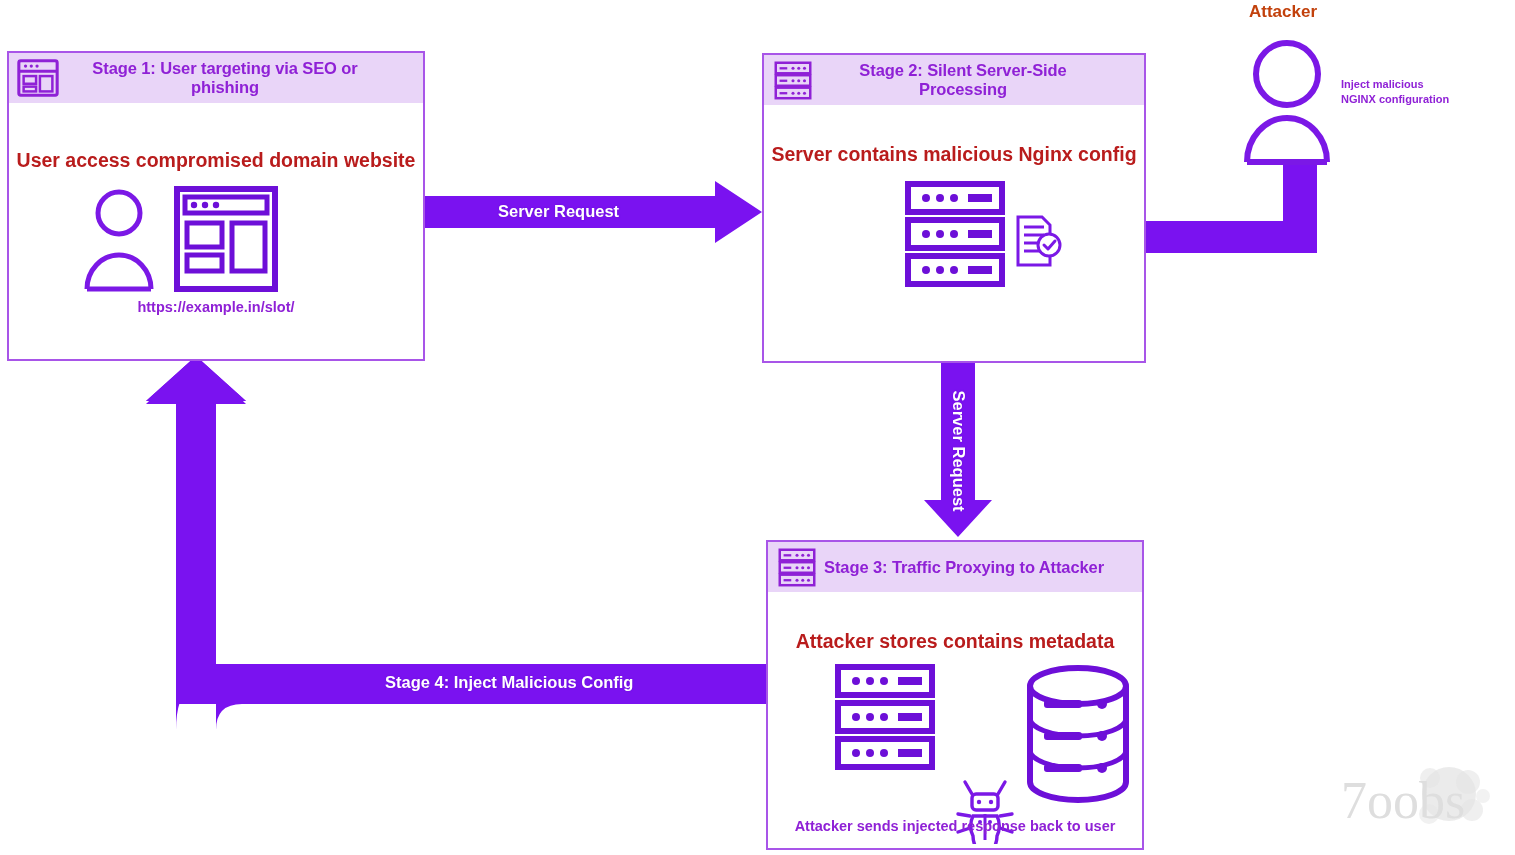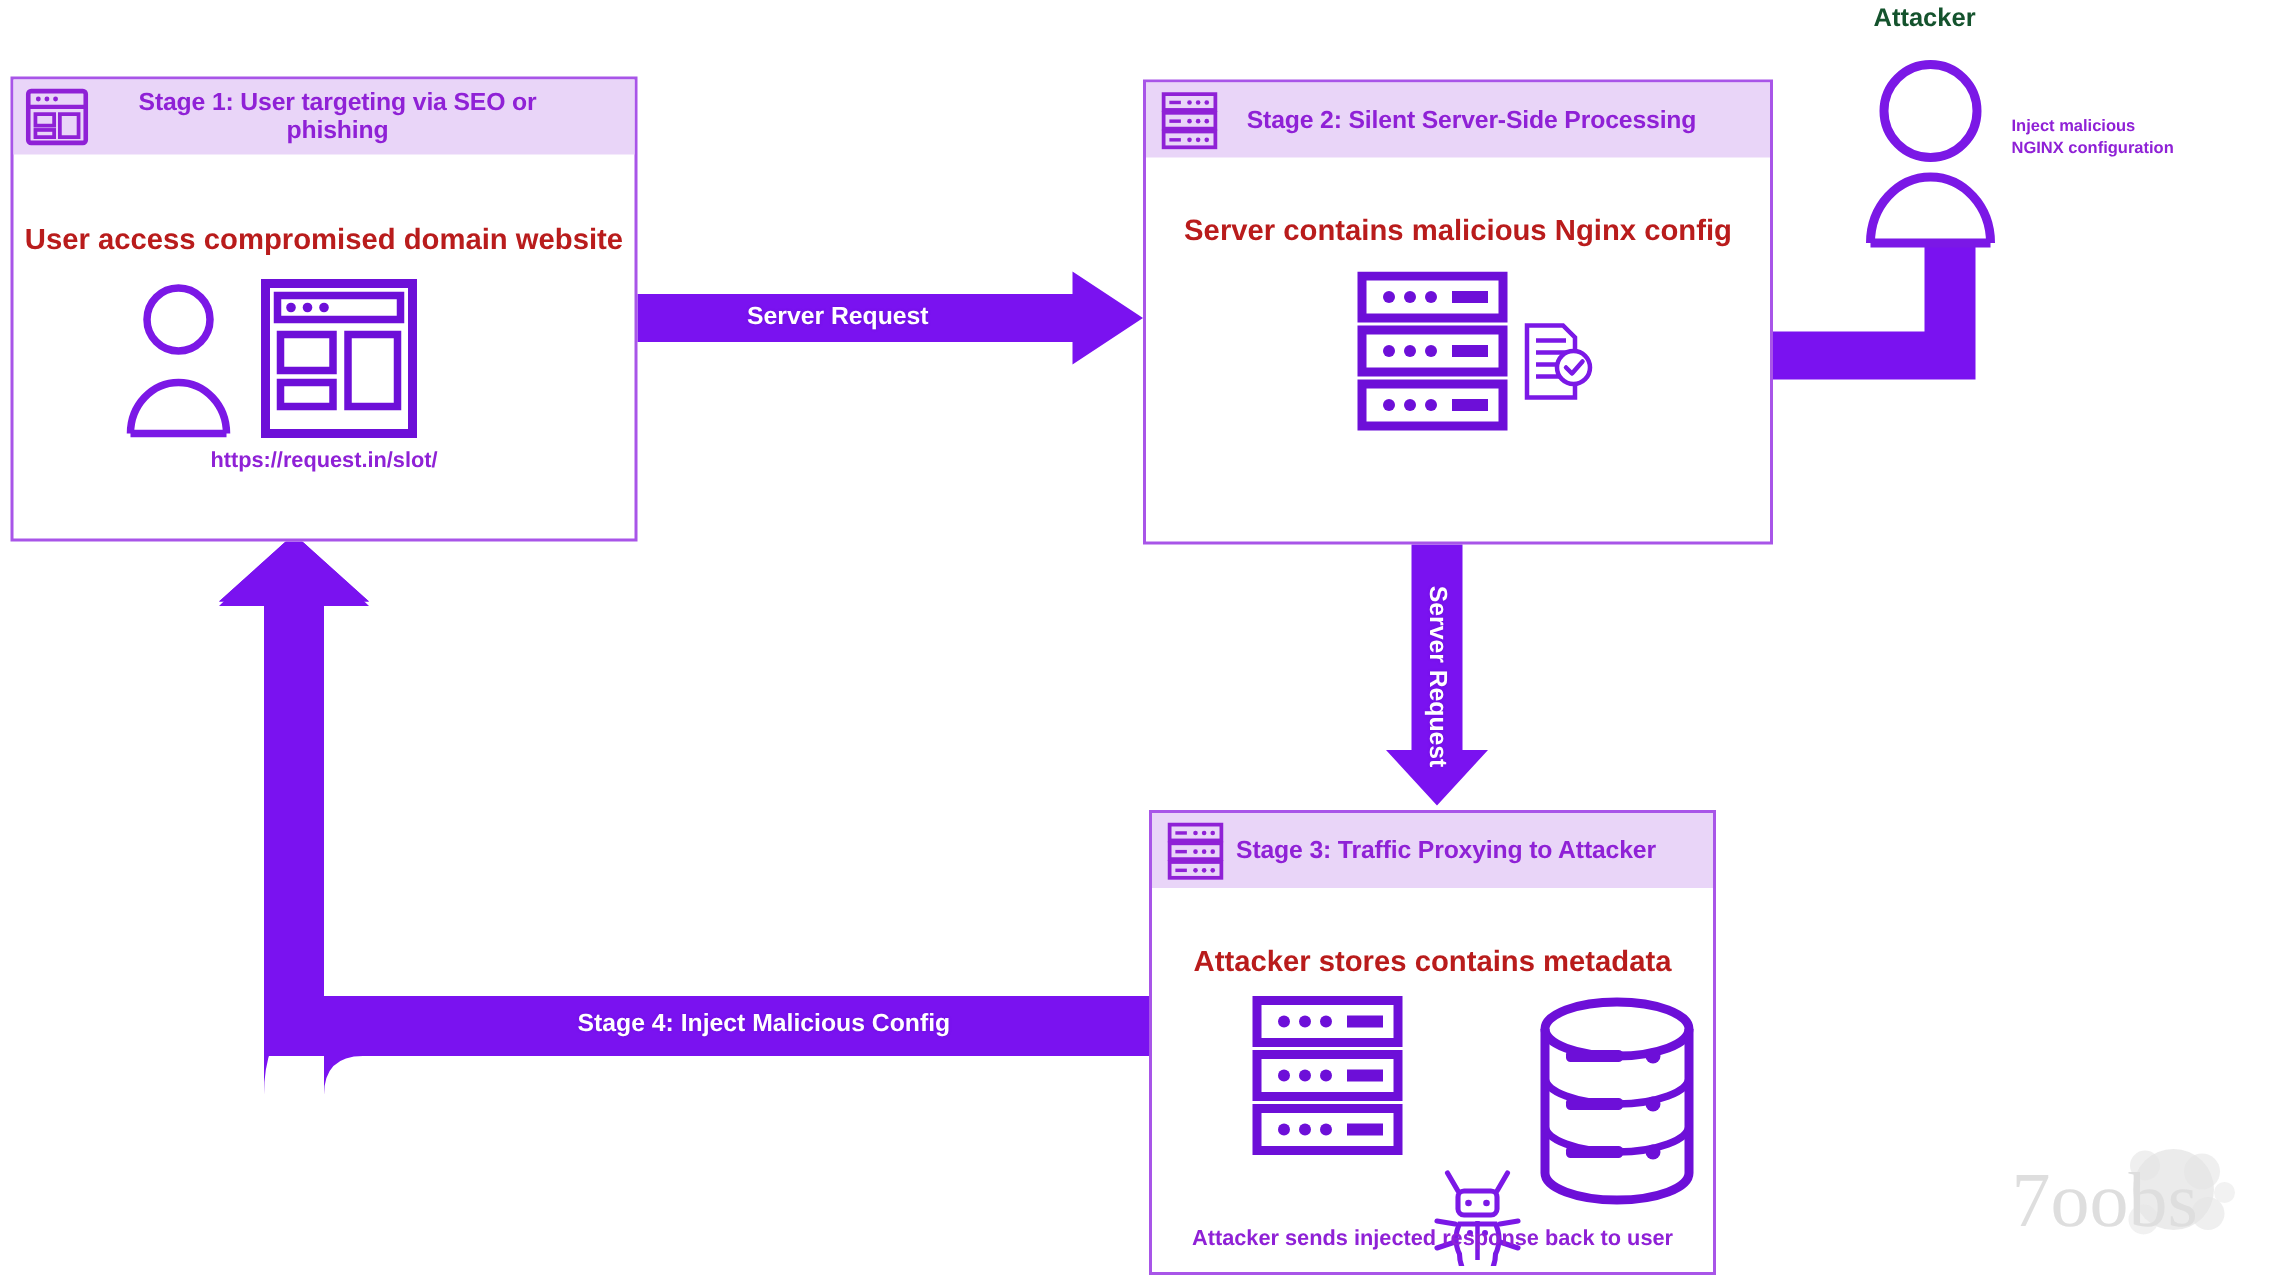--- a/index.html
+++ b/index.html
@@ -103,25 +103,25 @@
           <rect x="108" y="12" width="82" height="16" fill="none" stroke="#6d0fd8" stroke-width="5"></rect>
           <circle cx="117" cy="20" r="3.2" fill="#6d0fd8"></circle>
           <circle cx="128" cy="20" r="3.2" fill="#6d0fd8"></circle>
           <circle cx="139" cy="20" r="3.2" fill="#6d0fd8"></circle>
           <rect x="110" y="38" width="35" height="24" fill="none" stroke="#6d0fd8" stroke-width="5"></rect>
           <rect x="110" y="70" width="35" height="16" fill="none" stroke="#6d0fd8" stroke-width="5"></rect>
           <rect x="155" y="38" width="33" height="48" fill="none" stroke="#6d0fd8" stroke-width="5"></rect>
         </g>
       </svg>
 
-      <div class="body-caption" style="top:196px;">https://request.in/slot/</div>
-    </div>
-  </div>
-
-  <div class="stage-box" style="left:762px;top:53px;width:420px;height:310px;">
+      <div class="body-caption" style="top:196px;">https://example.in/slot/</div>
+    </div>
+  </div>
+
+  <div class="stage-box" style="left:762px;top:53px;width:384px;height:310px;">
     <div class="stage-header">
       <span class="hdr-icon">
         <svg viewBox="0 0 48 44" width="46" height="44">
           <rect x="6" y="4" width="36" height="11" fill="none" stroke="#8f21d6" stroke-width="2.6"></rect>
           <rect x="6" y="17" width="36" height="11" fill="none" stroke="#8f21d6" stroke-width="2.6"></rect>
           <rect x="6" y="30" width="36" height="11" fill="none" stroke="#8f21d6" stroke-width="2.6"></rect>
           <rect x="10" y="8.6" width="8" height="2.4" fill="#8f21d6"></rect>
           <rect x="10" y="21.6" width="8" height="2.4" fill="#8f21d6"></rect>
           <rect x="10" y="34.6" width="8" height="2.4" fill="#8f21d6"></rect>
           <circle cx="24" cy="9.8" r="1.6" fill="#8f21d6"></circle>
@@ -244,21 +244,21 @@
           <line x1="140" y1="164" x2="128" y2="168" stroke="#7b18e6" stroke-width="3.4" stroke-linecap="round"></line>
           <line x1="170" y1="152" x2="182" y2="150" stroke="#7b18e6" stroke-width="3.4" stroke-linecap="round"></line>
           <line x1="170" y1="164" x2="182" y2="168" stroke="#7b18e6" stroke-width="3.4" stroke-linecap="round"></line>
         </g>
       </svg>
 
       <div class="body-caption" style="top:226px;">Attacker sends injected response back to user</div>
     </div>
   </div>
 
-  <div class="free-text" style="left:1249px;top:2px;color:#14532d;font-size:17px;">Attacker</div>
+  <div class="free-text" style="left:1249px;top:2px;color:#c2410c;font-size:17px;">Attacker</div>
 
   <svg style="position:absolute;left:1243px;top:38px;" width="88" height="130" viewBox="0 0 88 130">
     <circle cx="44" cy="36" r="31" fill="none" stroke="#7b18e6" stroke-width="6"></circle>
     <path d="M 4 124 A 40 44 0 0 1 84 124" fill="none" stroke="#7b18e6" stroke-width="6"></path>
     <line x1="4" y1="124" x2="84" y2="124" stroke="#7b18e6" stroke-width="6"></line>
   </svg>
 
   <div class="free-text" style="left:1341px;top:77px;color:#8f21d6;font-size:11px;line-height:1.35;">Inject malicious
 NGINX configuration</div>
 

